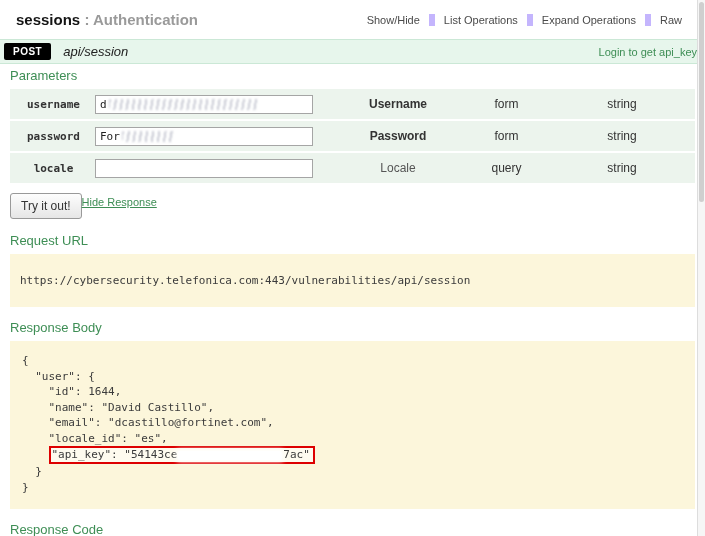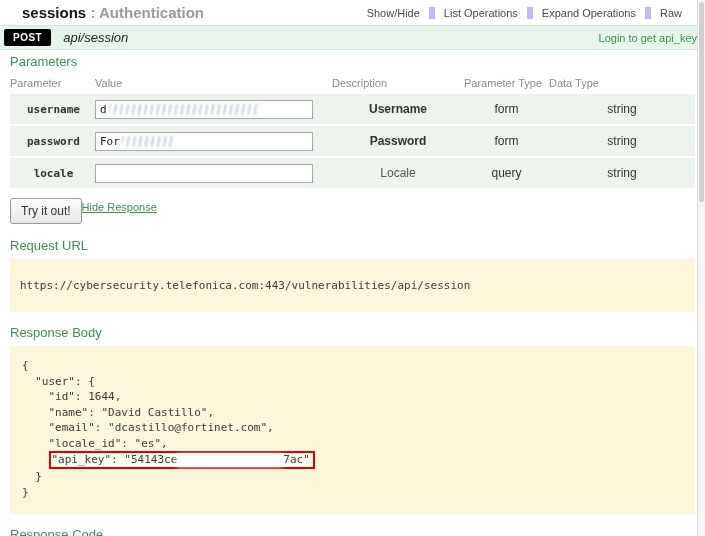--- a/index.html
+++ b/index.html
@@ -6,21 +6,21 @@
   html, body { width: 705px; height: 536px; }
   body {
     font-family: "Liberation Sans", sans-serif;
     background: #ffffff;
     position: relative;
     overflow: hidden;
   }
   
   .topbar {
     display: flex; justify-content: space-between; align-items: center;
-    padding: 4px 14px 4px 22px; height: 25px;
+    padding: 4px 14px 4px 16px; height: 39px;
   }
   .title { font-size: 15px; font-weight: bold; color: #151515; }
   .title .muted { color: #9a9a9a; font-weight: bold; }
   .toplinks { display: flex; align-items: center; font-size: 11px; color: #4a4a4a; }
   .toplinks .tlink { padding: 0 9px; cursor: pointer; border-left: 6px solid #c4b5fd; white-space: nowrap; }
   .toplinks .tlink:first-child { border-left: none; }
 
   
   .opbar {
     display: flex; align-items: center;
@@ -132,27 +132,20 @@
 <div class="opbar">
   <span class="method">POST</span>
   <span class="path">api/session</span>
   <span class="authlink">Login to get api_key</span>
 </div>
 
 <div class="content">
 
   <h3 class="section-heading first">Parameters</h3>
 
-  <div class="grid-row params-header">
-    <span>Parameter</span>
-    <span>Value</span>
-    <span>Description</span>
-    <span>Parameter Type</span>
-    <span>Data Type</span>
-  </div>
 
   <div class="grid-row param-row">
     <span class="param-name">username</span>
     <span>
       <span class="param-input">
         <span>d</span>
         <span class="smudge w-long"></span>
       </span>
     </span>
     <span class="desc bold">Username</span>

